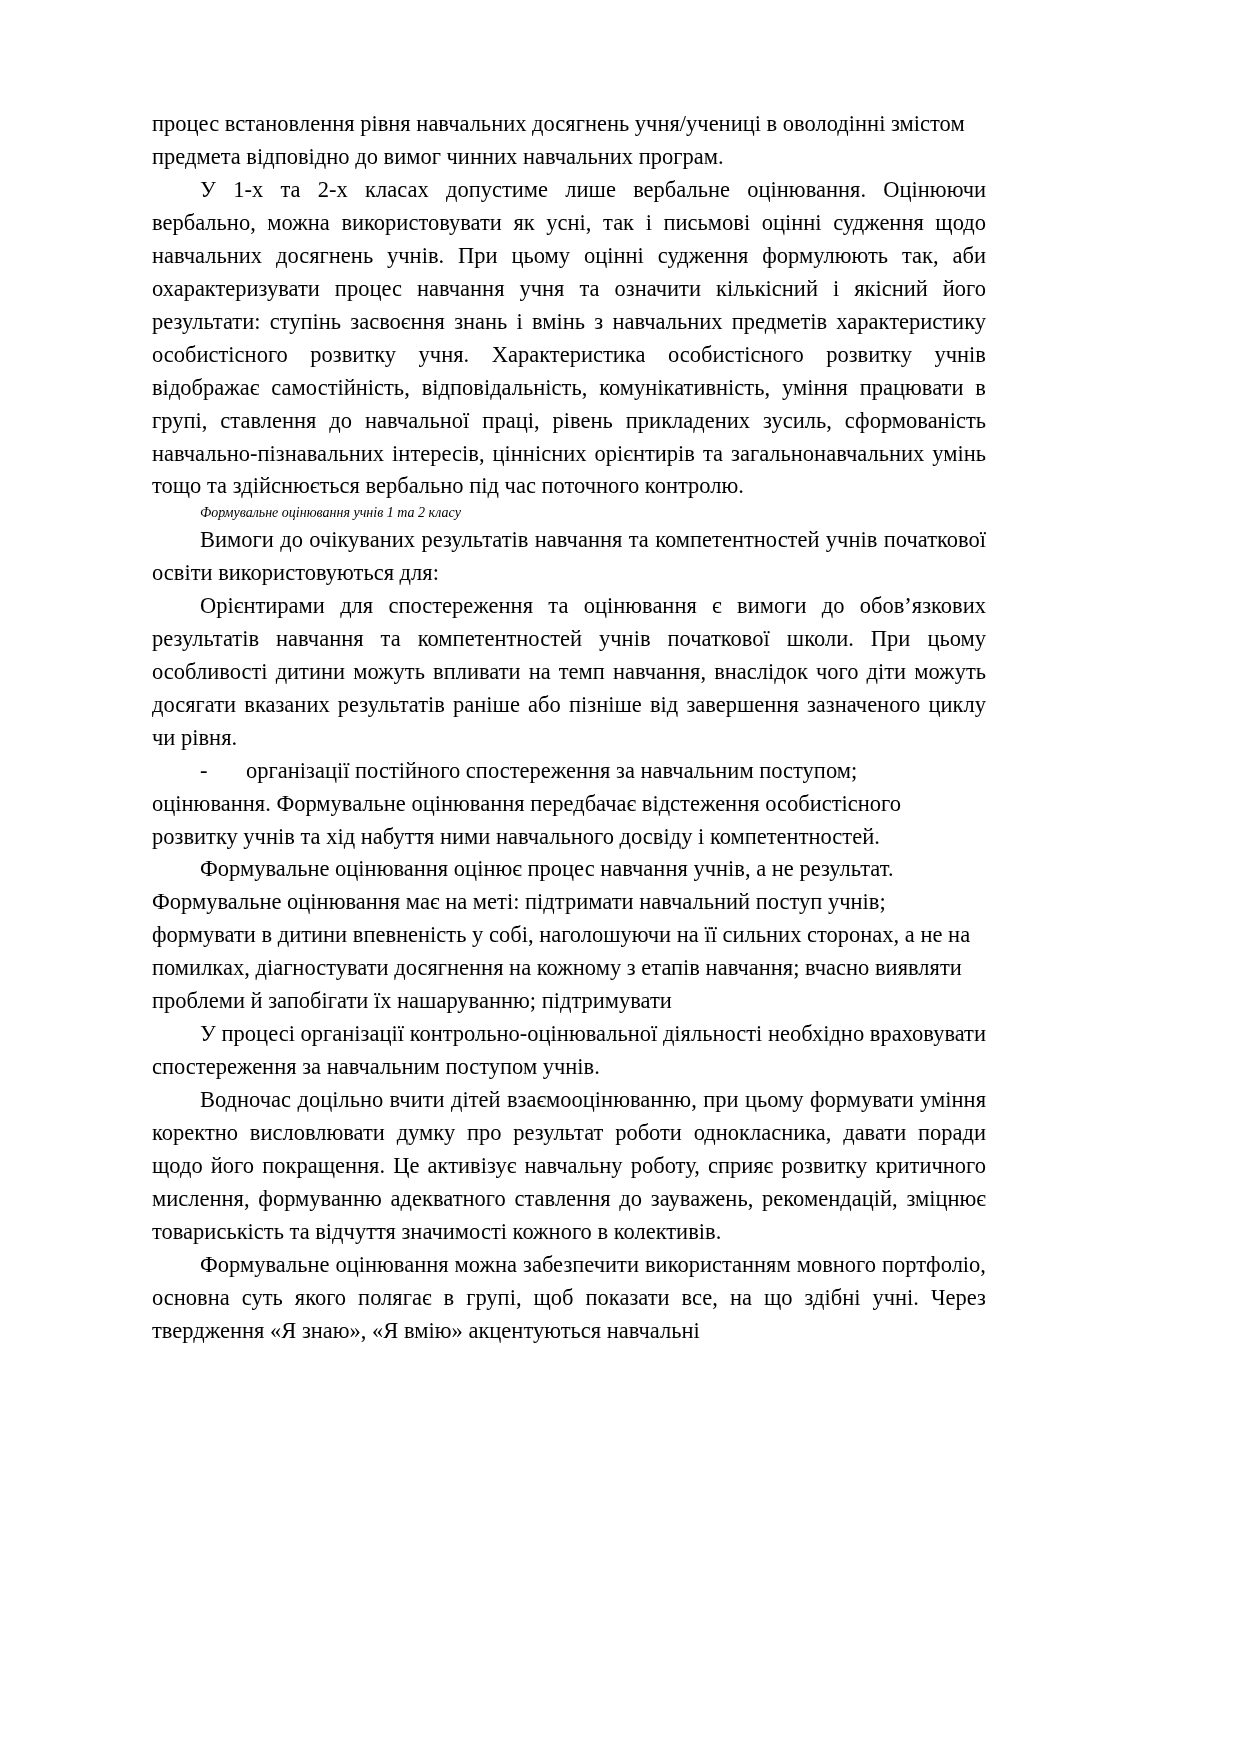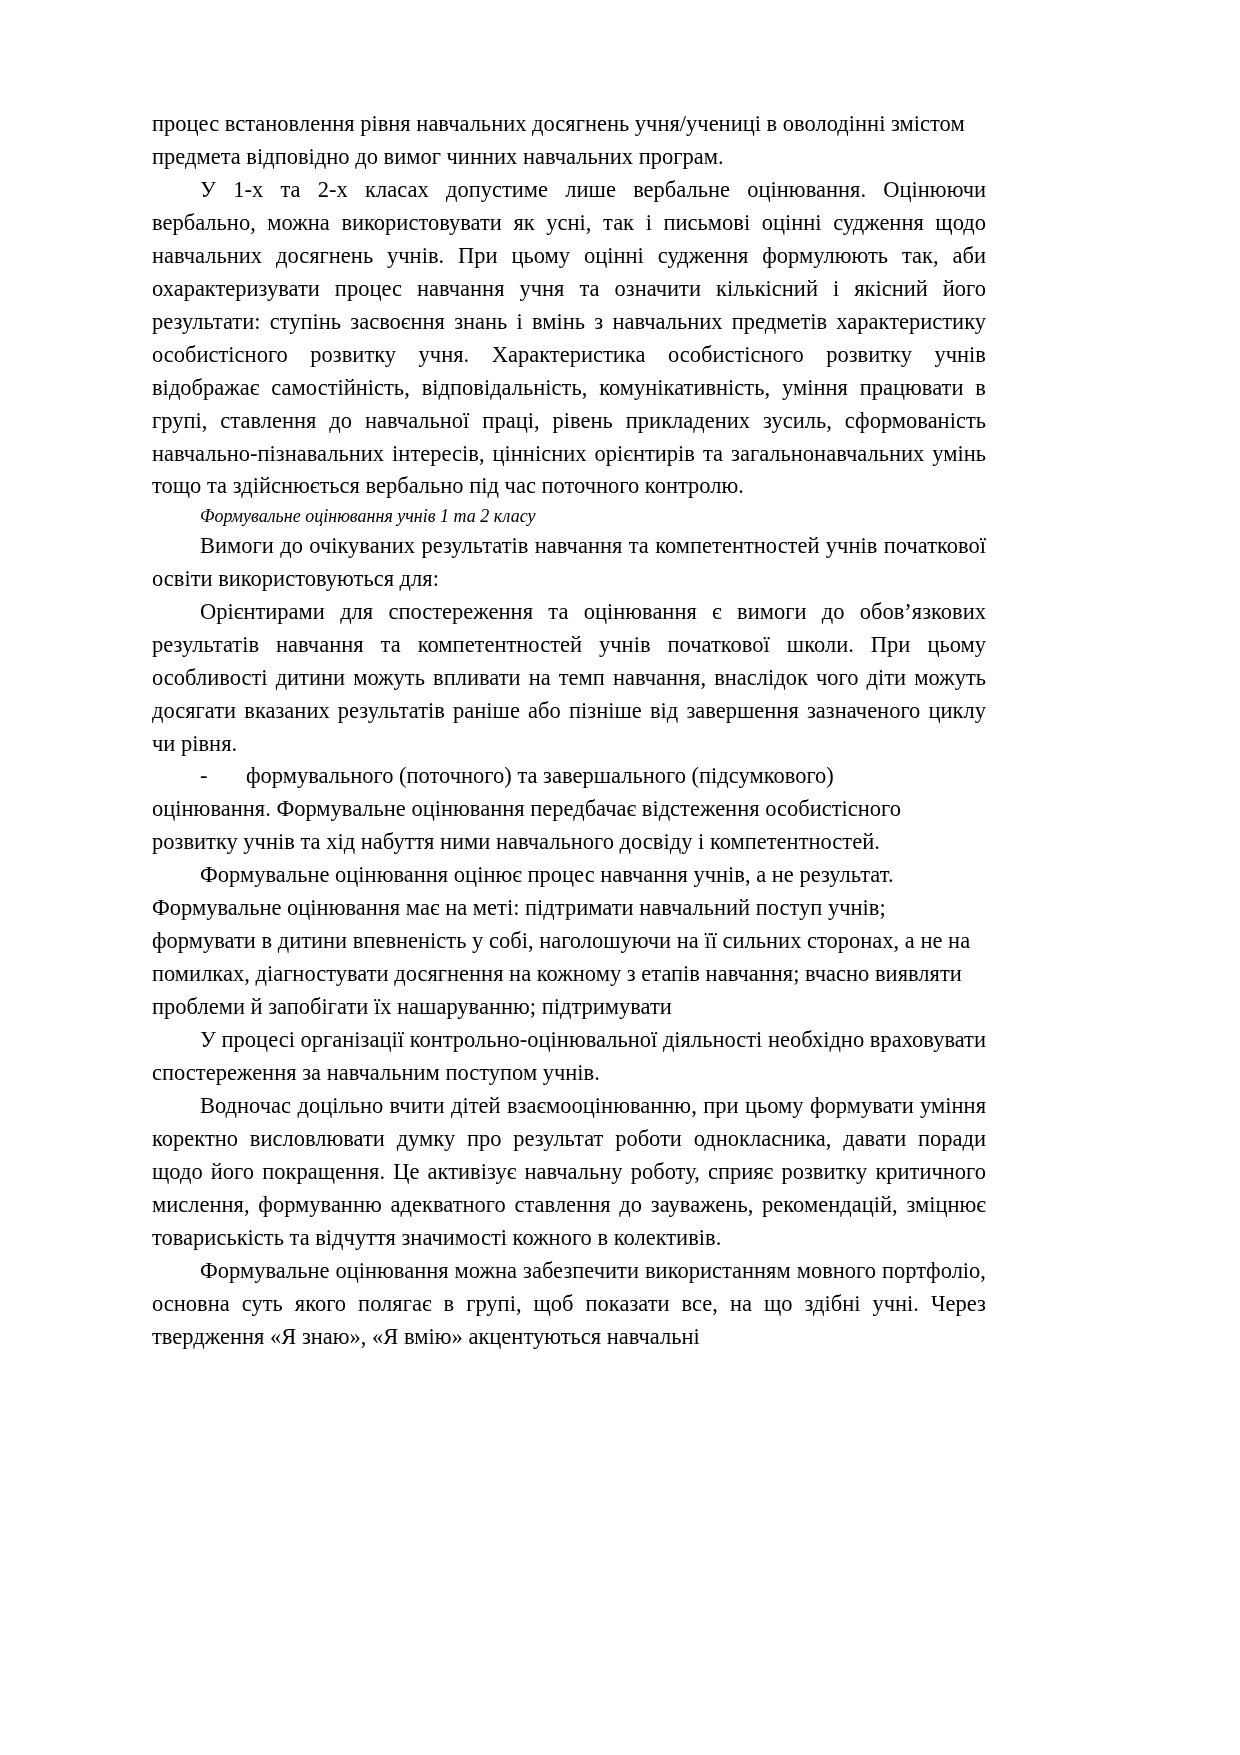--- a/index.html
+++ b/index.html
@@ -30,21 +30,21 @@
     margin: 0;
     text-indent: 0;
   }
   p.indent {
     text-indent: 48px;
   }
   p.italic {
     font-style: italic;
     text-indent: 48px;
     text-align: left;
-    font-size: 18px;
+    font-size: 14px;
   }
   p.left {
     text-align: left;
   }
   ul.dashlist {
     margin: 0;
     padding: 0;
     list-style: none;
   }
   ul.dashlist li {
@@ -75,22 +75,22 @@
 
     <p class="indent">У 1-х та 2-х класах допустиме лише вербальне оцінювання. Оцінюючи вербально, можна використовувати як усні, так і письмові оцінні судження щодо навчальних досягнень учнів. При цьому оцінні судження формулюють так, аби охарактеризувати процес навчання учня та означити кількісний і якісний його результати: ступінь засвоєння знань і вмінь з навчальних предметів характеристику особистісного розвитку учня. Характеристика особистісного розвитку учнів відображає самостійність, відповідальність, комунікативність, уміння працювати в групі, ставлення до навчальної праці, рівень прикладених зусиль, сформованість навчально-пізнавальних інтересів, ціннісних орієнтирів та загальнонавчальних умінь тощо та здійснюється вербально під час поточного контролю.</p>
 
     <p class="italic">Формувальне оцінювання учнів 1 та 2 класу</p>
 
     <p class="indent">Вимоги до очікуваних результатів навчання та компетентностей учнів початкової освіти використовуються для:</p>
 
     <p class="indent">Орієнтирами для спостереження та оцінювання є вимоги до обов’язкових результатів навчання та компетентностей учнів початкової школи. При цьому особливості дитини можуть впливати на темп навчання, внаслідок чого діти можуть досягати вказаних результатів раніше або пізніше від завершення зазначеного циклу чи рівня.</p>
 
     <ul class="dashlist">
-      <li class="li-nojust">
-        <span class="li-inner"><span class="dash">-</span><span>формувального (поточного) та завершального (підсумкового)</span></span>
+      <li>
+        <span class="li-inner"><span class="dash">-</span><span>організації постійного спостереження за навчальним поступом;</span></span>
       </li>
     </ul>
 
     <p class="left">оцінювання. Формувальне оцінювання передбачає відстеження особистісного розвитку учнів та хід набуття ними навчального досвіду і компетентностей.</p>
 
     <p class="indent left">Формувальне оцінювання оцінює процес навчання учнів, а не результат. Формувальне оцінювання має на меті: підтримати навчальний поступ учнів; формувати в дитини впевненість у собі, наголошуючи на її сильних сторонах, а не на помилках, діагностувати досягнення на кожному з етапів навчання; вчасно виявляти проблеми й запобігати їх нашаруванню; підтримувати</p>
 
     <p class="indent">У процесі організації контрольно-оцінювальної діяльності необхідно враховувати спостереження за навчальним поступом учнів.</p>
 
 

